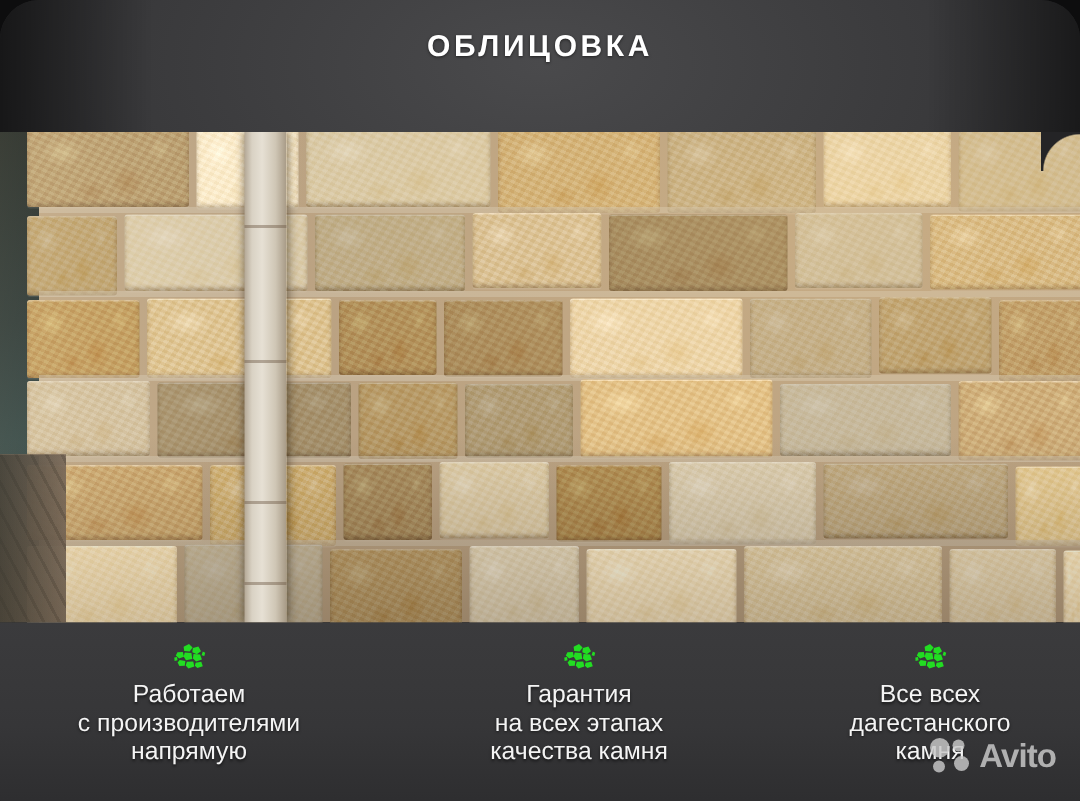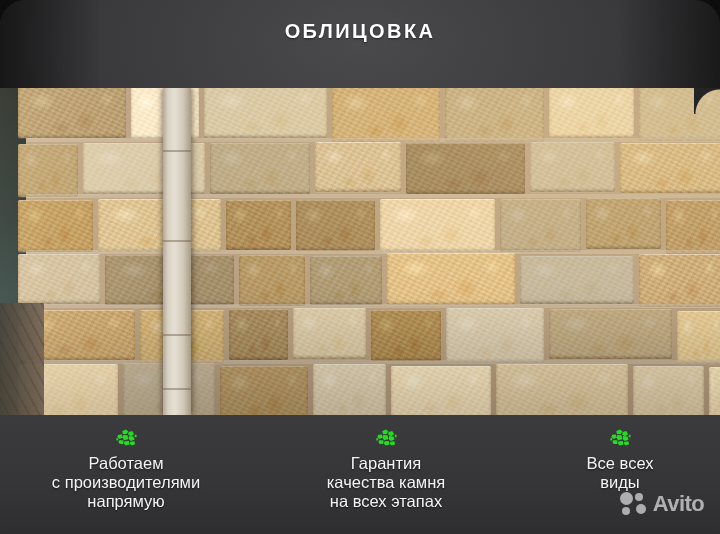--- a/index.html
+++ b/index.html
@@ -268,22 +268,22 @@
             <path d="M4.8 12.0 L8.6 12.6 L8.2 15.9 L4.6 16.0 L3.4 13.6 Z"></path>
             <path d="M9.6 13.2 L13.8 13.0 L14.6 16.4 L10.6 17.6 L8.8 15.6 Z"></path>
             <path d="M15.4 13.8 L19.2 13.2 L20.2 16.2 L16.6 17.4 L14.9 15.8 Z"></path>
             <path d="M1.2 10.4 L3.0 10.0 L3.4 12.2 L1.4 12.6 Z"></path>
             <path d="M20.2 6.4 L21.8 7.2 L21.2 9.4 L19.4 8.8 Z"></path>
           </g>
         </svg>
       </div>
       <div class="feat-txt">
         <div>Гарантия</div>
+        <div>на всех этапах</div>
         <div>качества камня</div>
-        <div>на всех этапах</div>
       </div>
     </div>
 
     <div class="feat feat-3">
       <div class="feat-ico">
         <svg width="23" height="21" viewBox="0 0 23 21" aria-hidden="true">
           <g fill="#22dd22">
             <path d="M7.4 3.1 L11.0 1.4 L13.4 3.6 L11.4 6.3 L7.8 6.0 Z"></path>
             <path d="M13.6 4.0 L17.3 3.0 L19.0 6.2 L16.2 8.2 L13.2 6.8 Z"></path>
             <path d="M3.3 6.8 L6.9 6.6 L7.6 9.8 L4.4 11.0 L2.2 9.0 Z"></path>
@@ -292,21 +292,22 @@
             <path d="M4.8 12.0 L8.6 12.6 L8.2 15.9 L4.6 16.0 L3.4 13.6 Z"></path>
             <path d="M9.6 13.2 L13.8 13.0 L14.6 16.4 L10.6 17.6 L8.8 15.6 Z"></path>
             <path d="M15.4 13.8 L19.2 13.2 L20.2 16.2 L16.6 17.4 L14.9 15.8 Z"></path>
             <path d="M1.2 10.4 L3.0 10.0 L3.4 12.2 L1.4 12.6 Z"></path>
             <path d="M20.2 6.4 L21.8 7.2 L21.2 9.4 L19.4 8.8 Z"></path>
           </g>
         </svg>
       </div>
       <div class="feat-txt">
         <div>Все всех</div>
-        <div>виды</div>
+        <div>дагестанского</div>
+        <div>камня</div>
       </div>
     </div>
   </div>
 
   <div class="avito">
     <span class="avito-dots">
       <i class="d1"></i>
         <i class="d2"></i>
         <i class="d3"></i>
         <i class="d4"></i>

